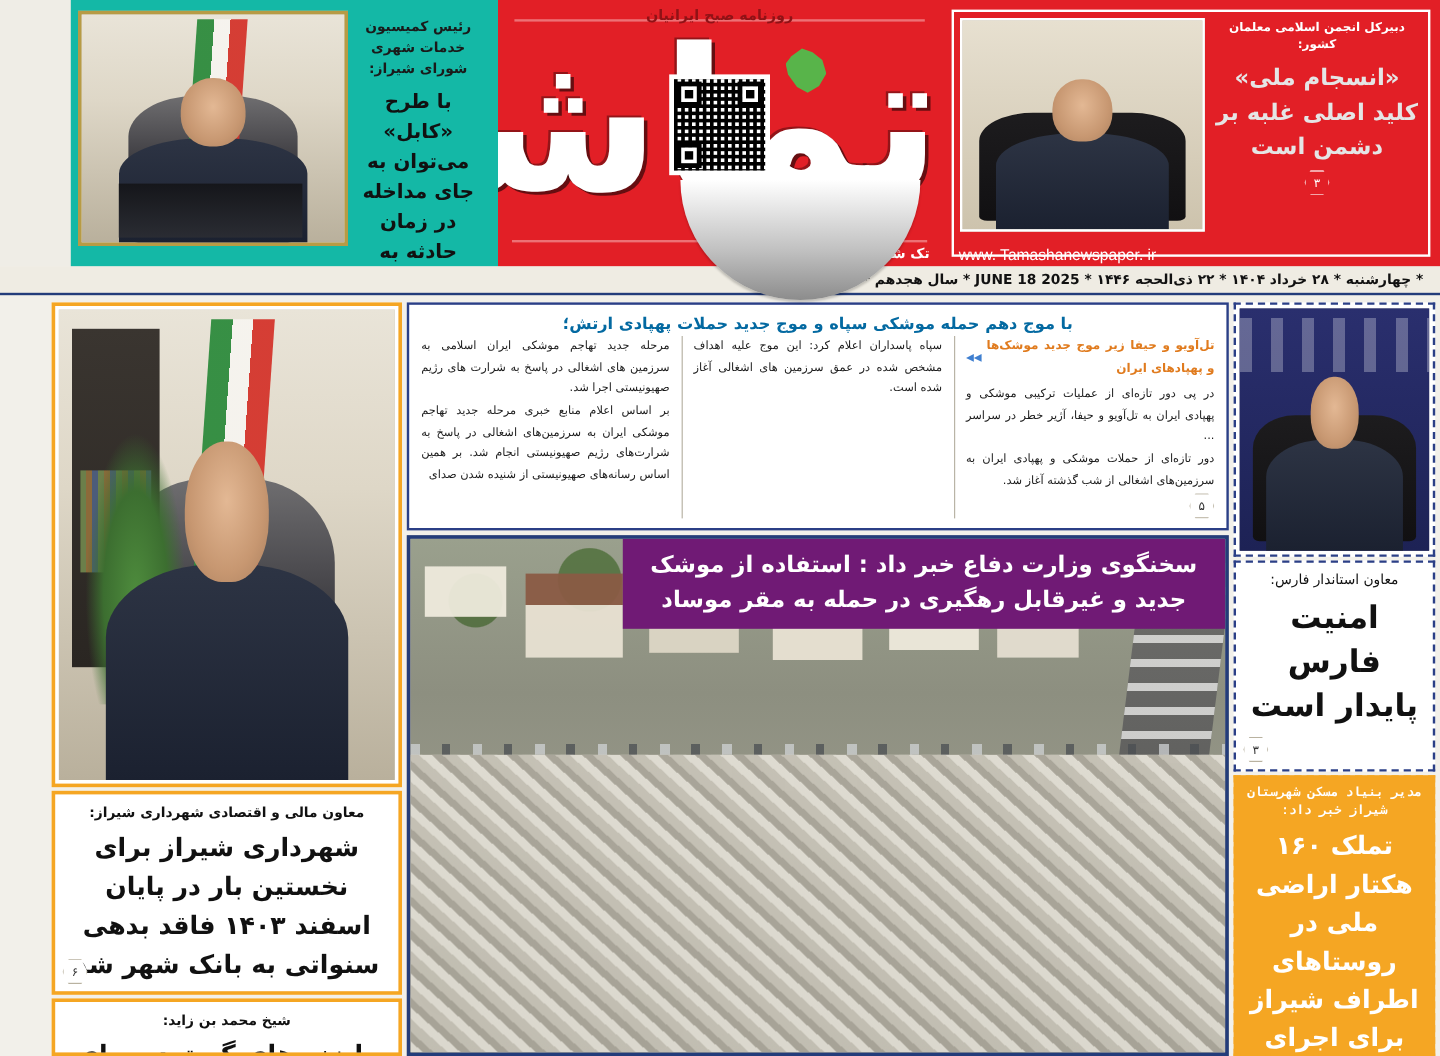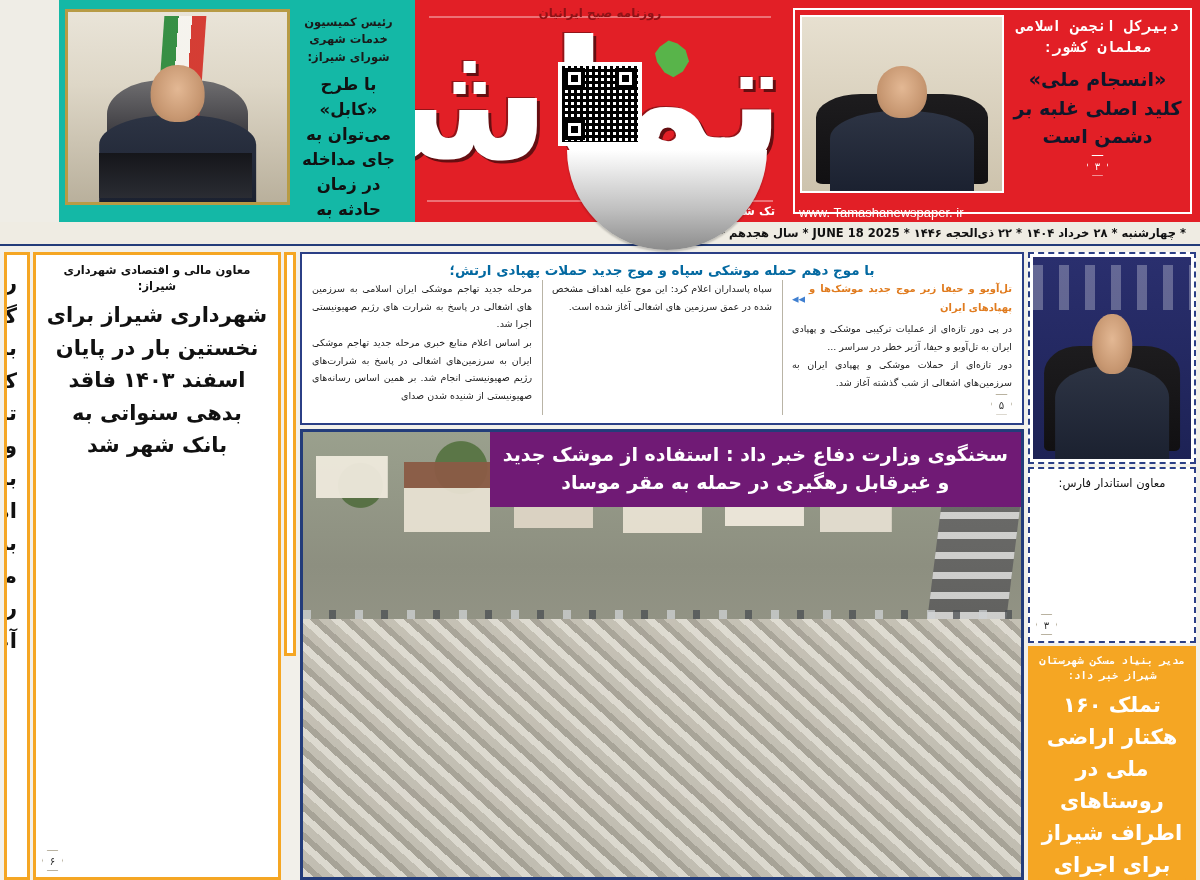--- a/index.html
+++ b/index.html
@@ -138,24 +138,24 @@
     border: 2px solid #ffffff;
     width: 100%; height: 100%;
     display: flex; flex-direction: row;
     padding: 5px;
   }
   .mh-right-text {
     width: 175px; text-align: center; direction: rtl;
     padding-top: 2px;
   }
   .kicker-white {
-    font-size: 15px; color: #ffffff; font-weight: bold; line-height: 1.4; font-family: Liberation Mono, monospace;
+    font-size: 10px; color: #ffffff; font-weight: bold; line-height: 1.4;
   }
   .mh-right-head {
-    font-size: 19px; font-weight: bold; color: #0f172a;
+    font-size: 19px; font-weight: bold; color: #e5e5e5;
     line-height: 1.5; margin-top: 6px;
   }
   .pagenum.red {
     background: #e21f26; border: 1px solid #ffffff; color: #fff;
   }
   .mh-right-photo {
     flex: 1; height: 178px; margin-right: 6px;
     border: 2px solid #ffffff; overflow: hidden;
     background: #cfc8bb; position: relative;
   }
@@ -194,21 +194,21 @@
   .body {
     position: absolute; top: 248px; left: 0;
     width: 1200px; height: 632px;
     display: flex; flex-direction: row;
     padding: 4px 4px 0 4px;
     gap: 4px;
     background: #f2f0ea;
   }
   .col-right { width: 168px; display: flex; flex-direction: column; gap: 3px; }
   .col-center { flex: 1; display: flex; flex-direction: column; gap: 4px; }
-  .col-left { width: 292px; display: flex; gap: 3px; }
+  .col-left { width: 292px; display: flex; flex-direction: column; gap: 3px; margin-left: 39px; }
 
   
   .rc-photo-box {
     border: 2px dashed #2b3f86;
     padding: 3px; background: #fff;
     height: 212px; overflow: hidden;
   }
   .rc-photo { width: 100%; height: 100%; position: relative; overflow: hidden; background: #2b3163; }
   .rc-item-white {
     background: #ffffff; border: 2px dashed #2b3f86;
@@ -486,20 +486,21 @@
       <div class="rc-photo-box">
         <div class="rc-photo">
           <div class="ph-banner-blue"></div>
           <div class="ph-chair"></div>
           <div class="ph-suit"></div>
           <div class="ph-face"></div>
         </div>
       </div>
       <div class="rc-item-white">
         <div class="rc-kicker">معاون استاندار فارس:</div>
+        <div class="rc-head">امنیت فارس پایدار است</div>
         <span class="pagenum abs">۳</span>
       </div>
       <div class="rc-item-orange">
         <div class="rc-kicker-w">مدیر بنیاد مسکن شهرستان شیراز خبر داد:</div>
         <div class="rc-head-w">تملک ۱۶۰ هکتار اراضی ملی در روستاهای اطراف شیراز برای اجرای نهضت ملی مسکن</div>
       </div>
     </div>
 
     <div class="col-center">
       <div class="lead-block">
@@ -548,18 +549,19 @@
           <div class="ph-suit"></div>
           <div class="ph-face"></div>
         </div>
       </div>
       <div class="lc-item">
         <div class="lc-kicker">معاون مالی و اقتصادی شهرداری شیراز:</div>
         <div class="lc-head">شهرداری شیراز برای نخستین بار در پایان اسفند ۱۴۰۳ فاقد بدهی سنواتی به بانک شهر شد</div>
         <span class="pagenum abs">۶</span>
       </div>
       <div class="lc-item grow">
+        <div class="lc-kicker">شیخ محمد بن زاید:</div>
         <div class="lc-head">رایزنی‌های گسترده برای کاهش تنش و بازگشت امنیت به منطقه را آغاز</div>
       </div>
     </div>
 
   </div>
 </div>
 
 </body></html>

